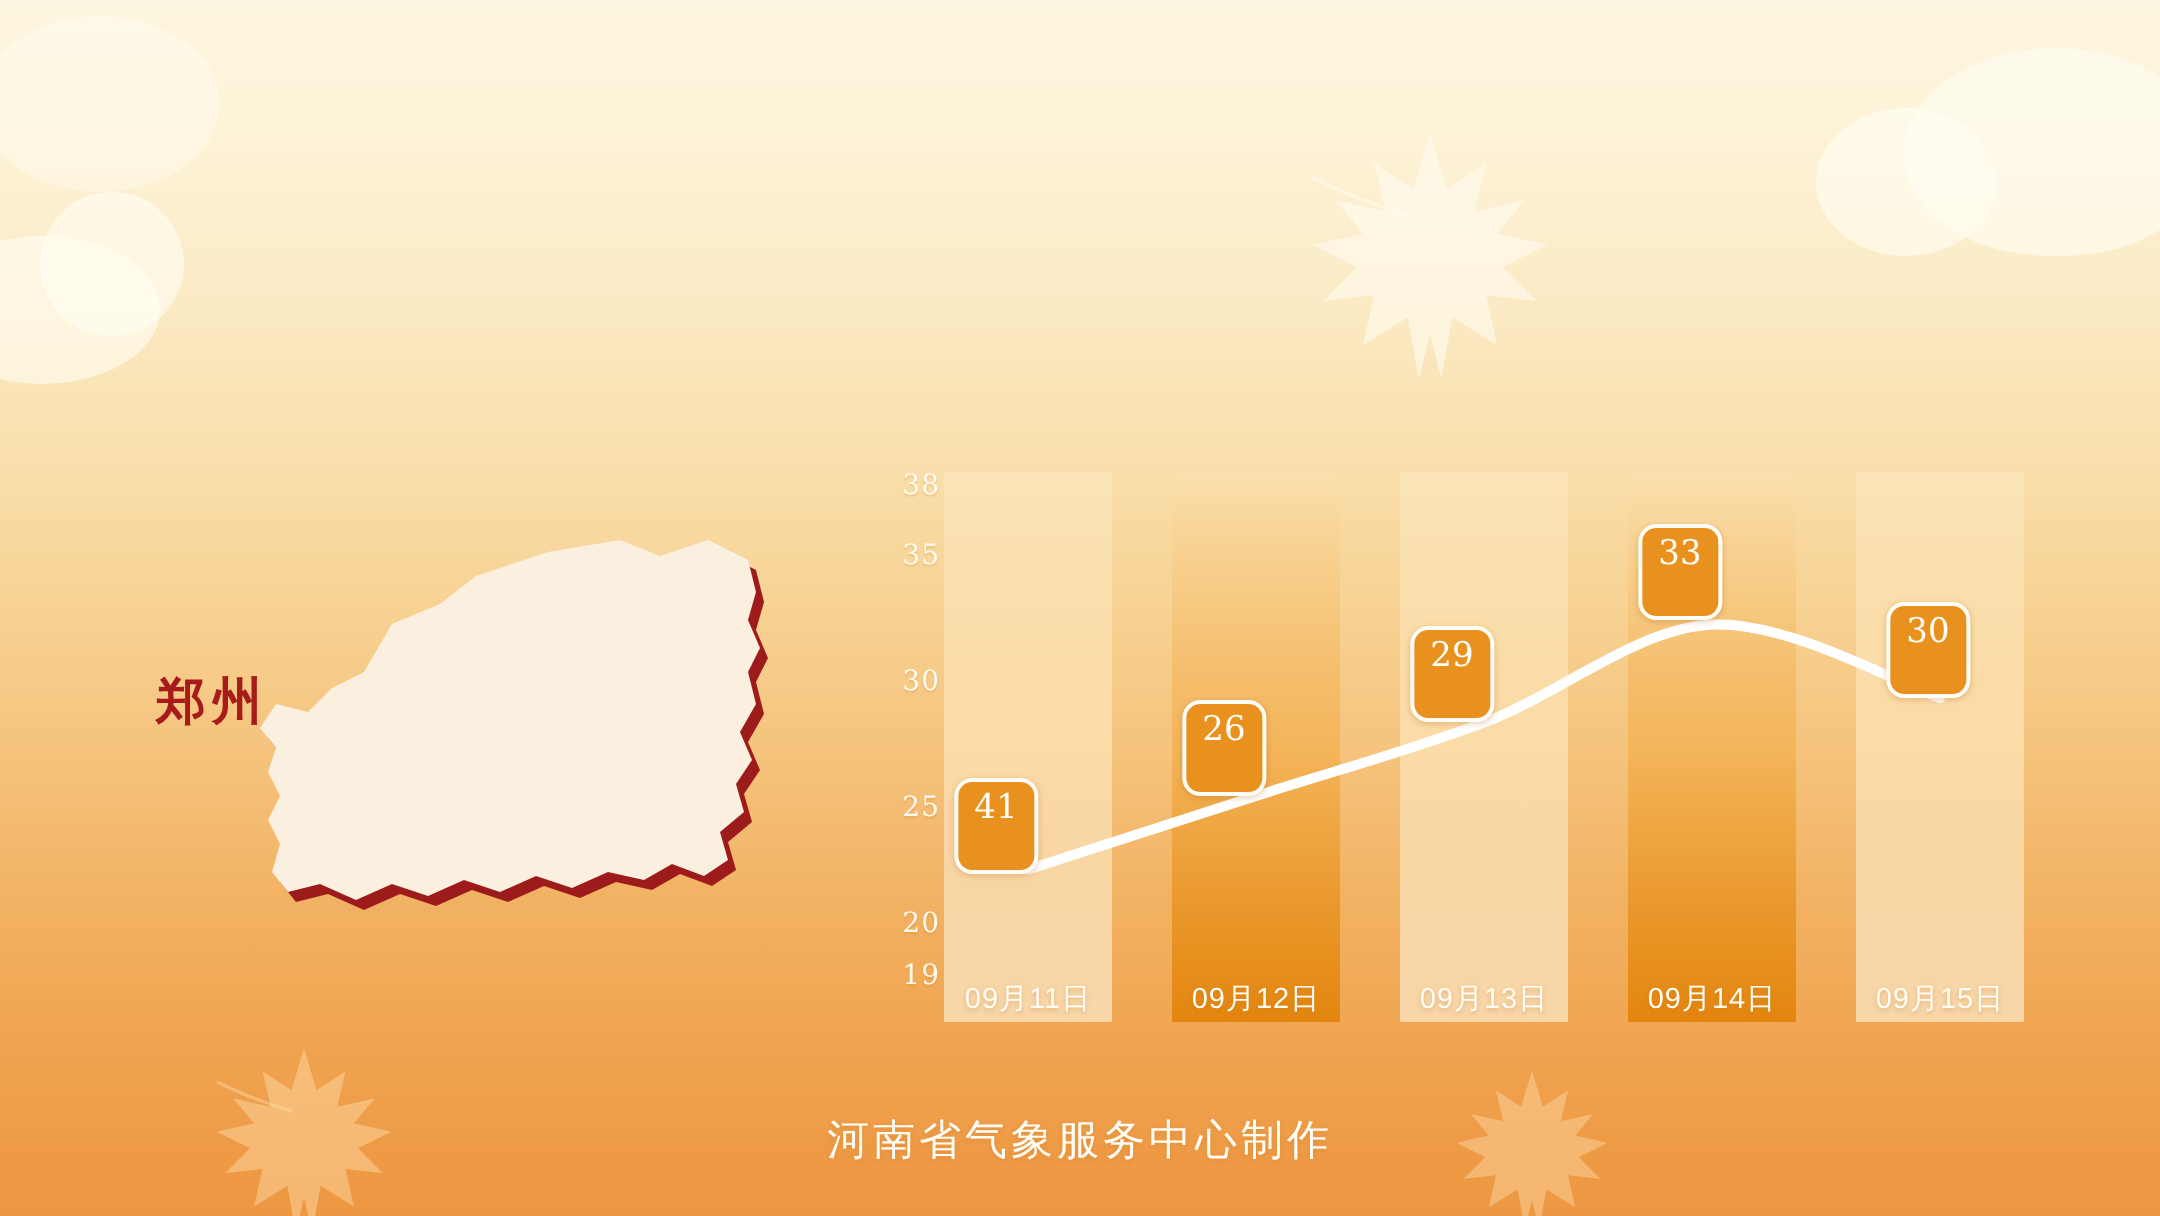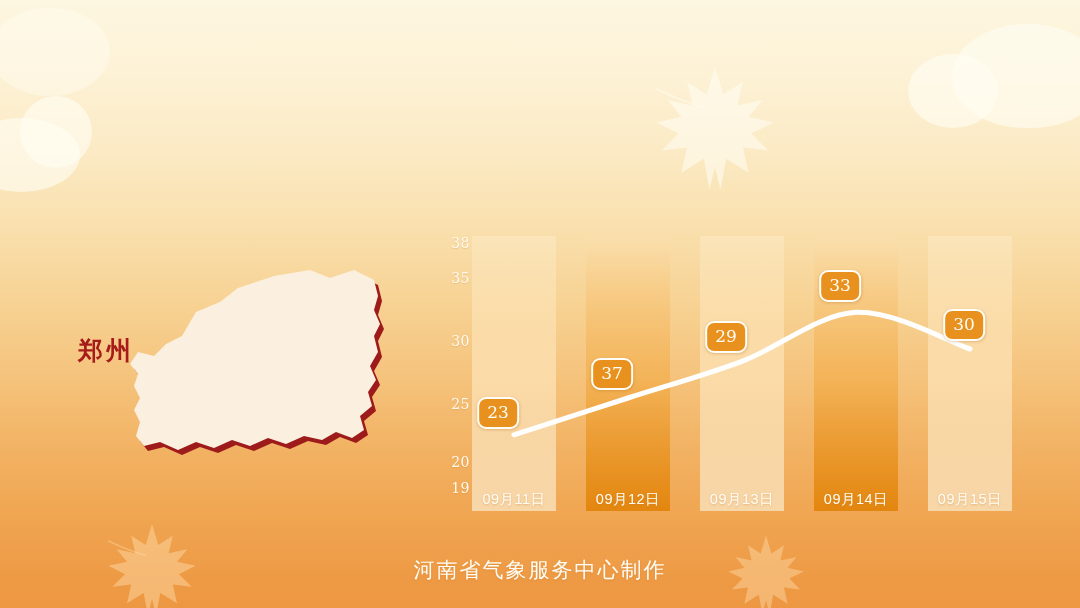--- a/index.html
+++ b/index.html
@@ -65,21 +65,21 @@
     text-shadow:0 1px 1px rgba(200,120,30,.25);
   }
 
   .plot { position:absolute; left:37px; top:8px; width:570px; height:275px; }
   .plot svg { position:absolute; inset:0; width:100%; height:100%; overflow:visible; }
 
   .badge {
     position:absolute; transform:translate(-50%,-50%);
     background:#e8911e; color:#fffdf7;
     border:2px solid #fffdf7; border-radius:9px;
-    font-size:17px; line-height:1; padding:5px 8px 6px;
+    font-size:17px; line-height:1; padding:5px 8px 22px;
     font-family:"DejaVu Serif","Liberation Serif",serif;
     box-shadow:0 1px 3px rgba(170,95,10,.28);
     white-space:nowrap;
   }
 
   .xaxis { position:absolute; left:37px; top:262px; width:570px; display:flex; }
   .xtick { flex:1 1 0; text-align:center; font-size:14.5px; color:#fffdf6; letter-spacing:.5px;
            text-shadow:0 1px 2px rgba(195,115,30,.35); }
 
   .footer {
@@ -161,22 +161,22 @@
       <div class="ytick" style="top:176px">25</div>
       <div class="ytick" style="top:234px">20</div>
       <div class="ytick" style="top:260px">19</div>
     </div>
 
     <div class="plot">
       <svg viewBox="0 0 570 275" preserveAspectRatio="none">
         <path id="tempLine" fill="none" stroke="#ffffff" stroke-width="5" stroke-linecap="round" stroke-linejoin="round" d="M57.0,198.8 C76.0,192.6 133.0,174.3 171.0,162.0 C209.0,149.8 247.0,139.5 285.0,125.3 C323.0,111.0 361.0,78.3 399.0,76.3 C437.0,74.2 494.0,106.9 513.0,113.0"></path>
       </svg>
 
-      <div class="badge" id="b0" style="left: 41px; top: 176.75px;">23</div>
-      <div class="badge" id="b1" style="left: 155px; top: 138px;">37</div>
+      <div class="badge" id="b0" style="left: 41px; top: 176.75px;">41</div>
+      <div class="badge" id="b1" style="left: 155px; top: 138px;">26</div>
       <div class="badge" id="b2" style="left: 269px; top: 101.25px;">29</div>
       <div class="badge" id="b3" style="left: 383px; top: 50.25px;">33</div>
       <div class="badge" id="b4" style="left: 507px; top: 89px;">30</div>
     </div>
 
     <div class="xaxis">
       <div class="xtick">09月11日</div>
       <div class="xtick">09月12日</div>
       <div class="xtick">09月13日</div>
       <div class="xtick">09月14日</div>

